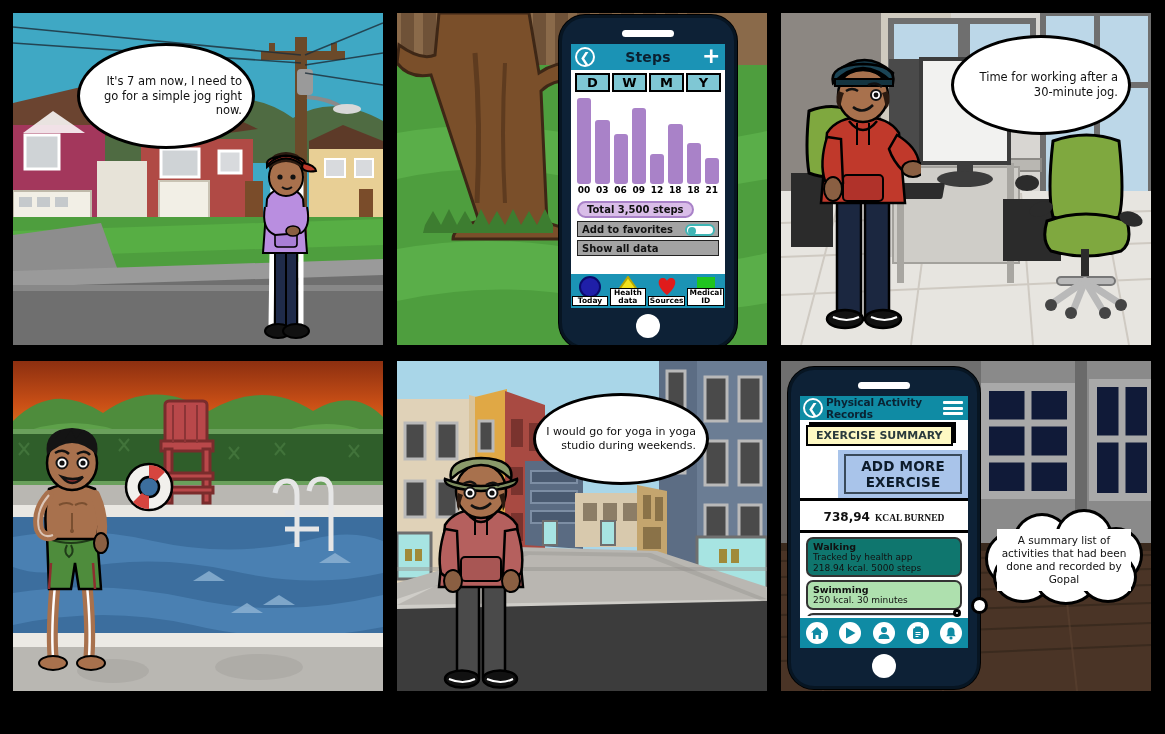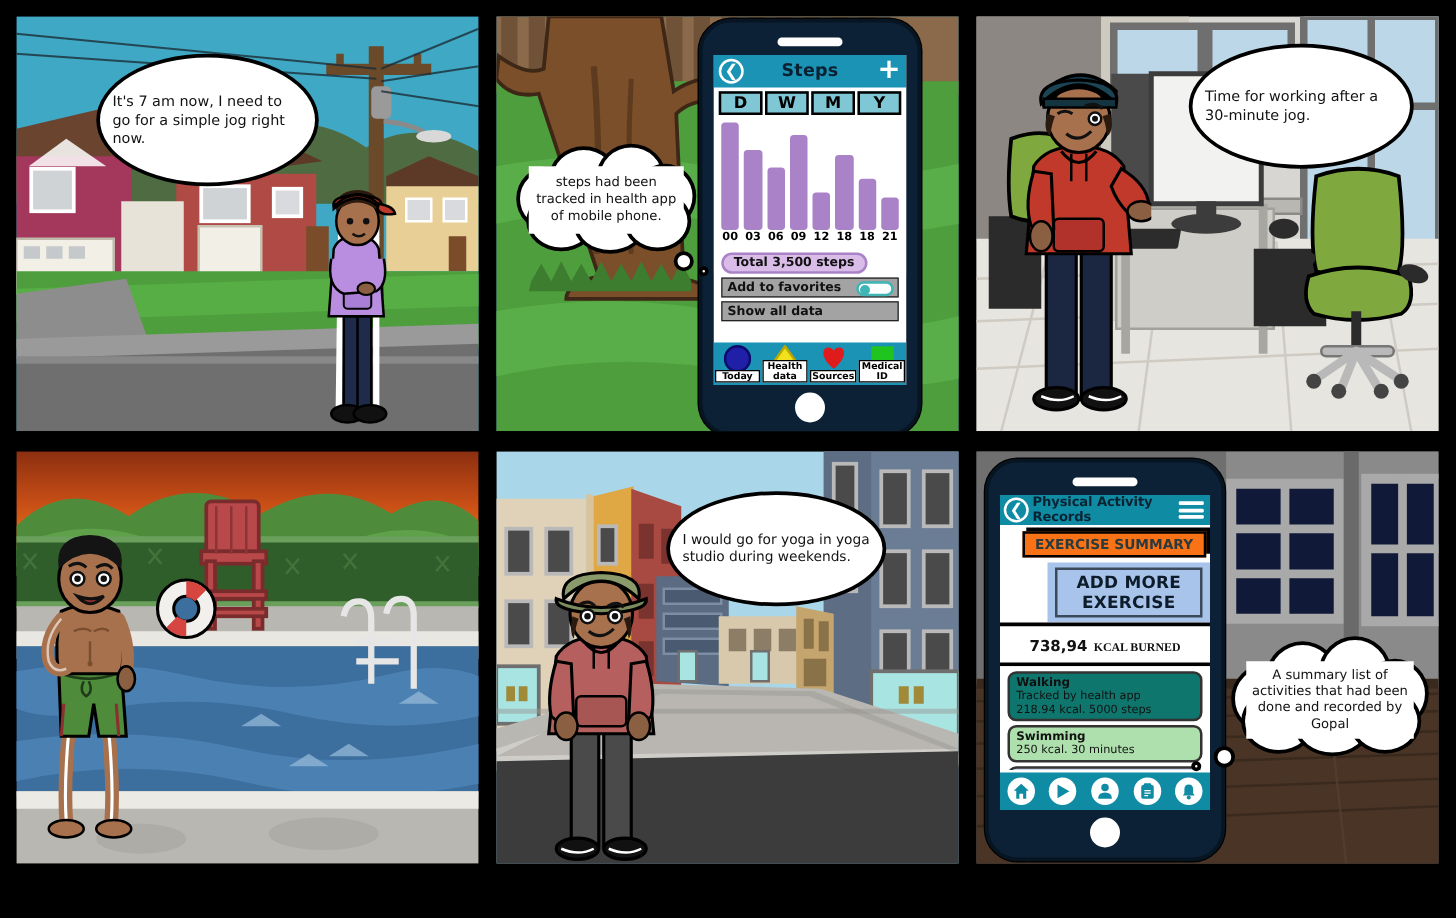--- a/index.html
+++ b/index.html
@@ -30,21 +30,21 @@
 
   .scene { position: absolute; inset: 0; }
 
   
   .bubble {
     position: absolute;
     background: #fff;
     border: 3px solid #000;
     border-radius: 50%;
     display: flex; align-items: center; justify-content: center;
-    text-align: left;
+    text-align: right;
     font-family: "DejaVu Sans", sans-serif;
     color: #111;
     line-height: 1.28;
     padding: 6px 10px;
     z-index: 40;
   }
   .bubble .txt { display:block; }
   .tail {
     position: absolute;
     width: 0; height: 0;
@@ -172,23 +172,23 @@
   .par-hdr .title {
     color:#0a2333; font-weight:bold; font-size:10.5px; letter-spacing:-.1px;
   }
   .hamburger {
     position:absolute; right:5px; top:5px; width:20px; height:14px;
     display:flex; flex-direction:column; justify-content:space-between;
   }
   .hamburger i { display:block; height:3px; background:#fff; border-radius:1px; }
   .par-sumwrap { background:#fff; padding:4px 0 4px 6px; }
   .par-sum {
-    display:inline-block; background:#f97316; border:2.5px solid #000;
+    display:inline-block; background:#fef9c3; border:2.5px solid #000;
     color:#2a3a3d; font-weight:bold; font-size:11px;
-    padding:2px 8px; box-shadow:3px -3px 0 #000;margin-left:12px;
+    padding:2px 8px; box-shadow:3px -3px 0 #000;
   }
   .par-addwrap { background:#a9c4ea; padding:4px 6px;margin-left:38px; }
   .par-add {
     background:#a9c4ea; border:2px solid #3a4a5a; width:100%;
     text-align:center; font-weight:bold; font-size:13.5px;
     color:#0d1c2b; padding:2px 0; letter-spacing:.2px;
   }
   .par-kcalwrap { background:#fff; border-top:3px solid #000; border-bottom:3px solid #000; padding:5px 0; text-align:center; }
   .par-kcal { font-weight:bold; font-size:12px; color:#111; }
   .par-kcal small { font-size:9.5px; font-weight:bold;font-family:Liberation Serif, serif; }
@@ -344,34 +344,20 @@
 
         <path d="M42 0 L132 0 L142 60 q20 -14 48 -10 l-2 18 q-30 -4 -44 10 l6 132 q26 6 26 16 l-120 0 q0 -12 26 -18 L34 62 q-22 4 -34 -12 l2 -18 q22 16 36 10z" fill="#7a4f2a" stroke="#3e2716" stroke-width="3"></path>
         <path d="M78 40 q6 70 2 150" stroke="#5e3b1f" stroke-width="5" fill="none"></path>
         <path d="M108 50 q-4 70 0 140" stroke="#5e3b1f" stroke-width="4" fill="none"></path>
 
         <path d="M28 212 l8 -14 l8 14 l8 -16 l8 16 l8 -14 l8 14 l8 -16 l8 16 l8 -14 l8 14 l8 -16 l8 16 l8 -14 l8 14 l8 -16 l8 16 v8 h-130z" fill="#3d7d30"></path>
       </svg>
 
       
       <div class="cloud" style="left:408px; top:0px;"></div>
-      <div class="cloud" style="left:14px; top:102px; width:148px; height:88px;">
-        <div class="lobe" style="left:2px;  top:18px; width:52px; height:52px;"></div>
-        <div class="lobe" style="left:28px; top:2px;  width:56px; height:52px;"></div>
-        <div class="lobe" style="left:66px; top:0px;  width:56px; height:54px;"></div>
-        <div class="lobe" style="left:96px; top:16px; width:50px; height:52px;"></div>
-        <div class="lobe" style="left:10px; top:38px; width:56px; height:48px;"></div>
-        <div class="lobe" style="left:48px; top:42px; width:58px; height:46px;"></div>
-        <div class="lobe" style="left:88px; top:38px; width:54px; height:48px;"></div>
-        <div class="core" style="left:12px; top:18px; width:124px; height:54px; font-size:10.5px;">
-          <span>steps had been tracked in health app of mobile phone.</span>
-        </div>
-        <div class="dot" style="left:128px; top:86px; width:16px; height:16px; z-index:4;"></div>
-        <div class="dot" style="left:148px; top:98px; width:8px;  height:8px;  z-index:4;"></div>
-      </div>
 
       
       <div class="phone" style="left:162px; top:2px; width:178px; height:334px;">
         <div class="speaker"></div>
         <div class="screen">
 
           <div class="steps-hdr">
             <div class="backchev">❮</div>
             <div class="title">Steps</div>
             <div class="plusbtn">+</div>

